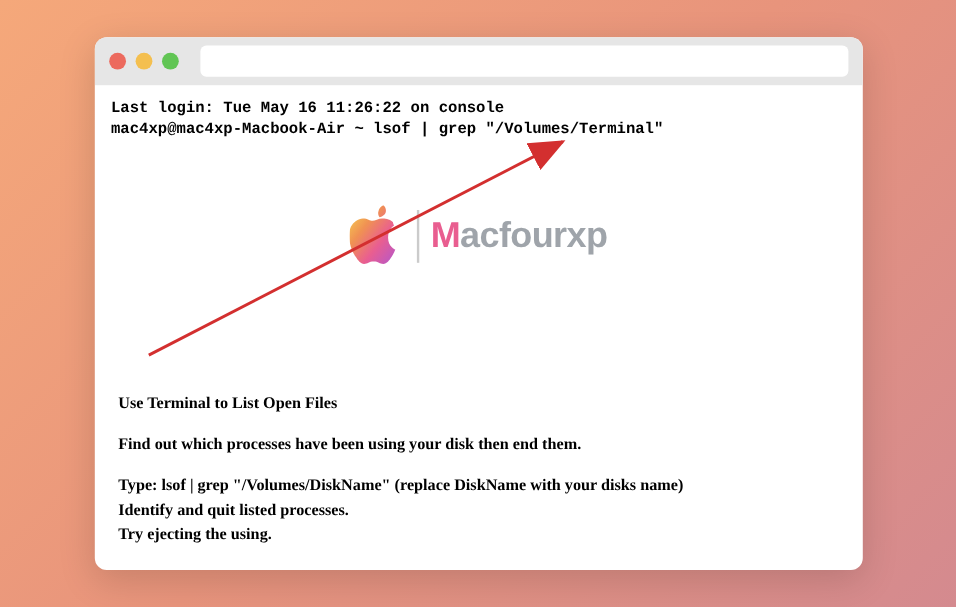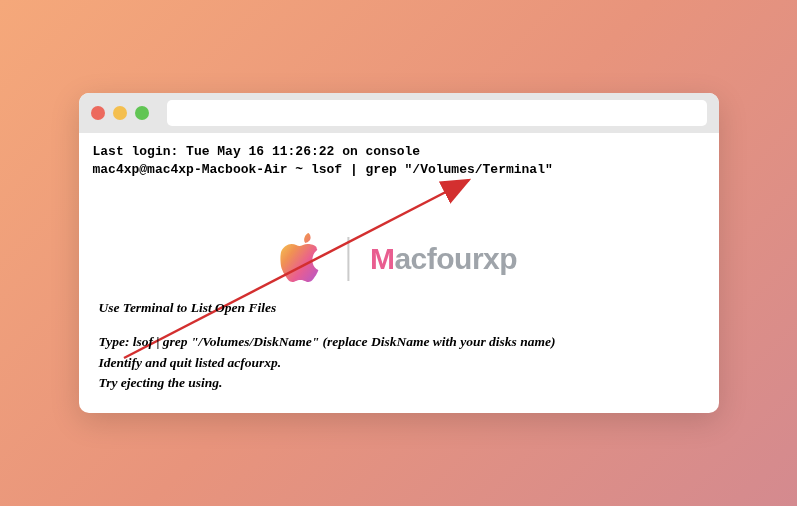--- a/index.html
+++ b/index.html
@@ -8,21 +8,21 @@
       height: 506px;
       background: linear-gradient(135deg, #f5a87a 0%, #e8947c 50%, #d48a8f 100%);
       font-family: Arial, Helvetica, sans-serif;
       display: flex;
       align-items: center;
       justify-content: center;
       overflow: hidden;
     }
     .window {
       width: 640px;
-      height: 320px;
+      height: 444px;
       background: #ffffff;
       border-radius: 10px;
       box-shadow: 0 8px 30px rgba(0,0,0,0.15);
       overflow: hidden;
       position: relative;
     }
     .titlebar {
       height: 40px;
       background: #e6e6e6;
       display: flex;
@@ -57,21 +57,21 @@
       color: #000;
       line-height: 1.4;
     }
     .watermark {
       position: absolute;
       top: 100px;
       left: 50%;
       transform: translateX(-50%);
       display: flex;
       align-items: center;
-      gap: 21px;
+      gap: 10px;
       opacity: 0.95;
     }
     .wm-logo {
       width: 46px;
       height: 52px;
       position: relative;
     }
     .wm-divider {
       width: 2px;
       height: 44px;
@@ -97,21 +97,21 @@
       position: absolute;
       bottom: 20px;
       left: 20px;
       right: 20px;
       font-family: Georgia, 'Times New Roman', serif;
       font-size: 13.5px;
       font-weight: bold;
       color: #000;
       line-height: 1.5;
     }
-    .instructions p { margin-bottom: 14px; font-style: italic; }
+    .instructions p { margin-bottom: 14px; }
     .instructions .steps p { margin-bottom: 0; }
   </style>
 </head>
 <body>
 
 <div class="window">
   <div class="titlebar">
     <div class="traffic-light tl-close"></div>
     <div class="traffic-light tl-min"></div>
     <div class="traffic-light tl-max"></div>
@@ -145,20 +145,21 @@
       <defs>
         <marker id="arrowhead" markerWidth="12" markerHeight="10" refX="11" refY="5" orient="auto">
           <polygon points="0 0, 12 5, 0 10" fill="#d32f2f"></polygon>
         </marker>
       </defs>
       <line x1="5" y1="190" x2="350" y2="12" stroke="#d32f2f" stroke-width="2.5" marker-end="url(#arrowhead)"></line>
     </svg>
 
     <div class="instructions">
       <p>Use Terminal to List Open Files</p>
+      <p>Find out which processes have been using your disk then end them.</p>
       <div class="steps">
         <p>Type: lsof | grep "/Volumes/DiskName" (replace DiskName with your disks name)</p>
-        <p>Identify and quit listed acfourxp.</p>
+        <p>Identify and quit listed processes.</p>
         <p>Try ejecting the using.</p>
       </div>
     </div>
   </div>
 </div>
 
 </body></html>

